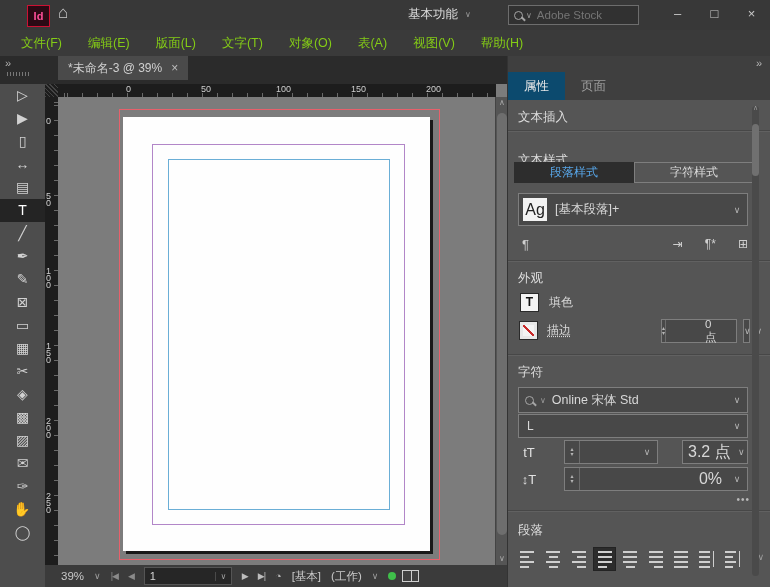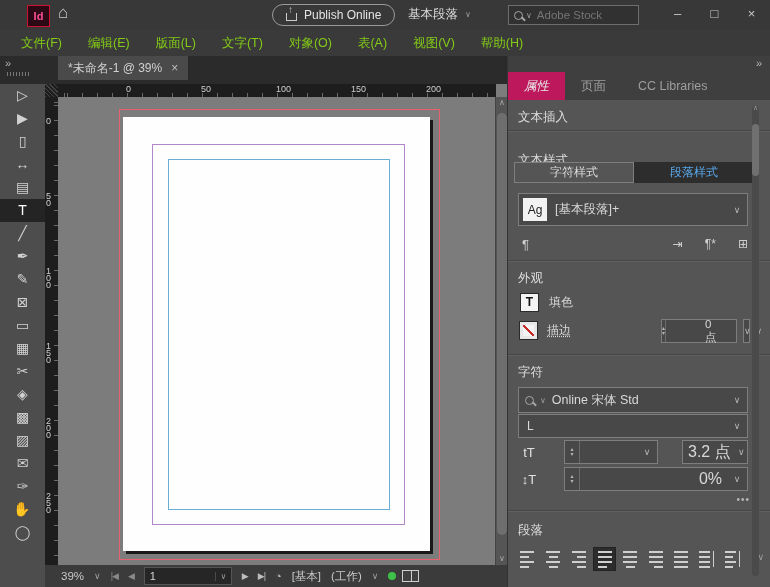--- a/index.html
+++ b/index.html
@@ -69,31 +69,31 @@
   .bookico{width:15px;height:10px;border:1px solid #cfcfcf;background:#414141;position:relative;}
   .bookico::after{content:"";position:absolute;left:50%;top:0;bottom:0;width:1px;background:#cfcfcf;}
   .greendot{width:8px;height:8px;border-radius:50%;background:#3fbf4a;margin-right:-4px;z-index:2;}
 
   
   .panel{position:absolute;right:0;top:0;width:262px;bottom:0;background:#555;border-left:1px solid #333;}
   .paneltabs{position:absolute;left:0;top:0;right:0;height:44px;background:#3f3f3f;}
   .paneltabs .clps{position:absolute;right:8px;top:1px;color:#b5b5b5;font-size:11px;}
   .ptabrow{position:absolute;left:0;bottom:0;right:0;height:28px;display:flex;align-items:flex-end;}
   .ptab{height:28px;display:flex;align-items:center;padding:0 16px;font-size:12.5px;color:#9e9e9e;}
-  .ptab.active{background:#be185d;color:#e8e8e8;font-style:italic;}
+  .ptab.active{background:#0c4a6e;color:#e8e8e8;}
   .panelbody{position:absolute;left:0;top:44px;right:0;bottom:0;background:#555;overflow:hidden;}
   .sectitle{position:absolute;left:10px;color:#dedede;font-size:12.5px;}
   .pdivider{position:absolute;left:0;right:0;height:1px;background:#474747;border-bottom:1px solid #616161;}
   .styletoggle{position:absolute;left:6px;right:16px;top:62px;height:21px;display:flex;}
   .stbtn{flex:1;display:flex;align-items:center;justify-content:center;font-size:12px;border:1px solid #7e7e7e;color:#dadada;background:#555;}
   .stbtn.active{background:#2d2d2d;border-color:#2d2d2d;color:#58a6e8;}
   .combo{background:#484848;border:1px solid #7e7e7e;display:flex;align-items:center;color:#d8d8d8;}
   .combo .dd{margin-left:auto;width:20px;text-align:center;font-size:9px;color:#b5b5b5;align-self:stretch;display:flex;align-items:center;justify-content:center;}
   .styledrop{position:absolute;left:10px;right:22px;top:93px;height:31px;padding-left:4px;gap:8px;font-size:12.5px;}
-  .agbox{width:24px;height:23px;background:#f2f2f2;color:#222;font-size:12px;display:flex;align-items:center;justify-content:center;}
+  .agbox{width:24px;height:23px;background:#f2f2f2;color:#222;font-size:16px;display:flex;align-items:center;justify-content:center;}
   .piconrow{position:absolute;left:14px;right:22px;top:135px;height:18px;display:flex;align-items:center;color:#cfcfcf;font-size:13px;}
   .piconrow .grp{margin-left:auto;display:flex;gap:22px;font-size:12px;}
   .swrow{position:absolute;left:12px;display:flex;align-items:center;gap:10px;font-size:12px;color:#d8d8d8;height:20px;}
   .fillsw{width:17px;height:17px;background:#f4f4f4;border:1px solid #2a2a2a;color:#111;font-weight:bold;font-size:12px;display:flex;align-items:center;justify-content:center;}
   .strokesw{width:17px;height:17px;background:#f4f4f4;border:3px solid #e8e8e8;outline:1px solid #2a2a2a;box-sizing:border-box;background-image:linear-gradient(45deg,transparent 42%,#c92a2a 42%,#c92a2a 58%,transparent 58%);}
   .ulink{text-decoration:underline;text-decoration-style:dotted;text-underline-offset:2px;}
   .stepper{width:14px;align-self:stretch;display:flex;flex-direction:column;align-items:center;justify-content:center;font-size:6px;color:#b5b5b5;border-right:1px solid #6b6b6b;line-height:5px;}
   .wfield{height:22px;font-size:11.5px;gap:33px;}
   .strokewt{position:absolute;left:80px;top:0;width:74px;padding:0;}
   .strokewt .val{padding:0 6px;}
@@ -125,26 +125,22 @@
   .pscroll .up{position:absolute;top:-2px;left:0;width:7px;text-align:center;color:#999;font-size:7px;}
 </style>
 </head>
 <body>
 
 <div class="window">
 
   <div class="titlebar">
     <div class="applogo">Id</div>
     <div class="homeico">⌂</div>
-    <div class="pubbtn">
-      <span class="upico"></span>
-      <span>Publish Online</span>
-    </div>
     <div class="wsswitch">
-      <span>基本段落</span>
+      <span>基本功能</span>
       <span class="tinychev">∨</span>
     </div>
     <div class="searchbox">
       <span class="mag"></span>
       <span class="tinychev">∨</span>
       <input placeholder="Adobe Stock" style="">
     </div>
     <div class="winbtns">
       <div class="winbtn">–</div>
       <div class="winbtn">□</div>
@@ -228,21 +224,21 @@
           <span class="g">✋</span>
         </div>
       <div class="tool">
           <span class="g">◯</span>
         </div>
     </div>
 
     <div class="docarea">
       <div class="tabbar">
         <div class="doctab">
-          <span>*未命名-1 @ 39%</span>
+          <span>*未命名-3 @ 39%</span>
           <span class="x">×</span>
         </div>
       </div>
       <div class="rulercorner"></div>
       <div class="rulerh">
         <span class="num" style="left:68px">0</span>
         <span class="num" style="left:143px">50</span>
         <span class="num" style="left:218px">100</span>
         <span class="num" style="left:293px">150</span>
         <span class="num" style="left:368px">200</span>
@@ -286,32 +282,31 @@
       <span class="greendot"></span>
       <span class="bookico"></span>
     </div>
 
     <div class="panel">
       <div class="paneltabs">
         <span class="clps">»</span>
         <div class="ptabrow">
           <div class="ptab active">属性</div>
           <div class="ptab">页面</div>
-          <div class="ptab">CC Libraries</div>
         </div>
       </div>
       <div class="panelbody">
 
         <div class="sectitle" style="top:9px">文本插入</div>
         <div class="pdivider" style="top:30px"></div>
         <div class="sectitle" style="top:52px">文本样式</div>
 
         <div class="styletoggle">
+          <div class="stbtn active">段落样式</div>
           <div class="stbtn">字符样式</div>
-          <div class="stbtn active">段落样式</div>
         </div>
 
         <div class="combo styledrop">
           <span class="agbox">Ag</span>
           <span>[基本段落]+</span>
           <span class="dd">∨</span>
         </div>
 
         <div class="piconrow">
           <span>¶</span>

